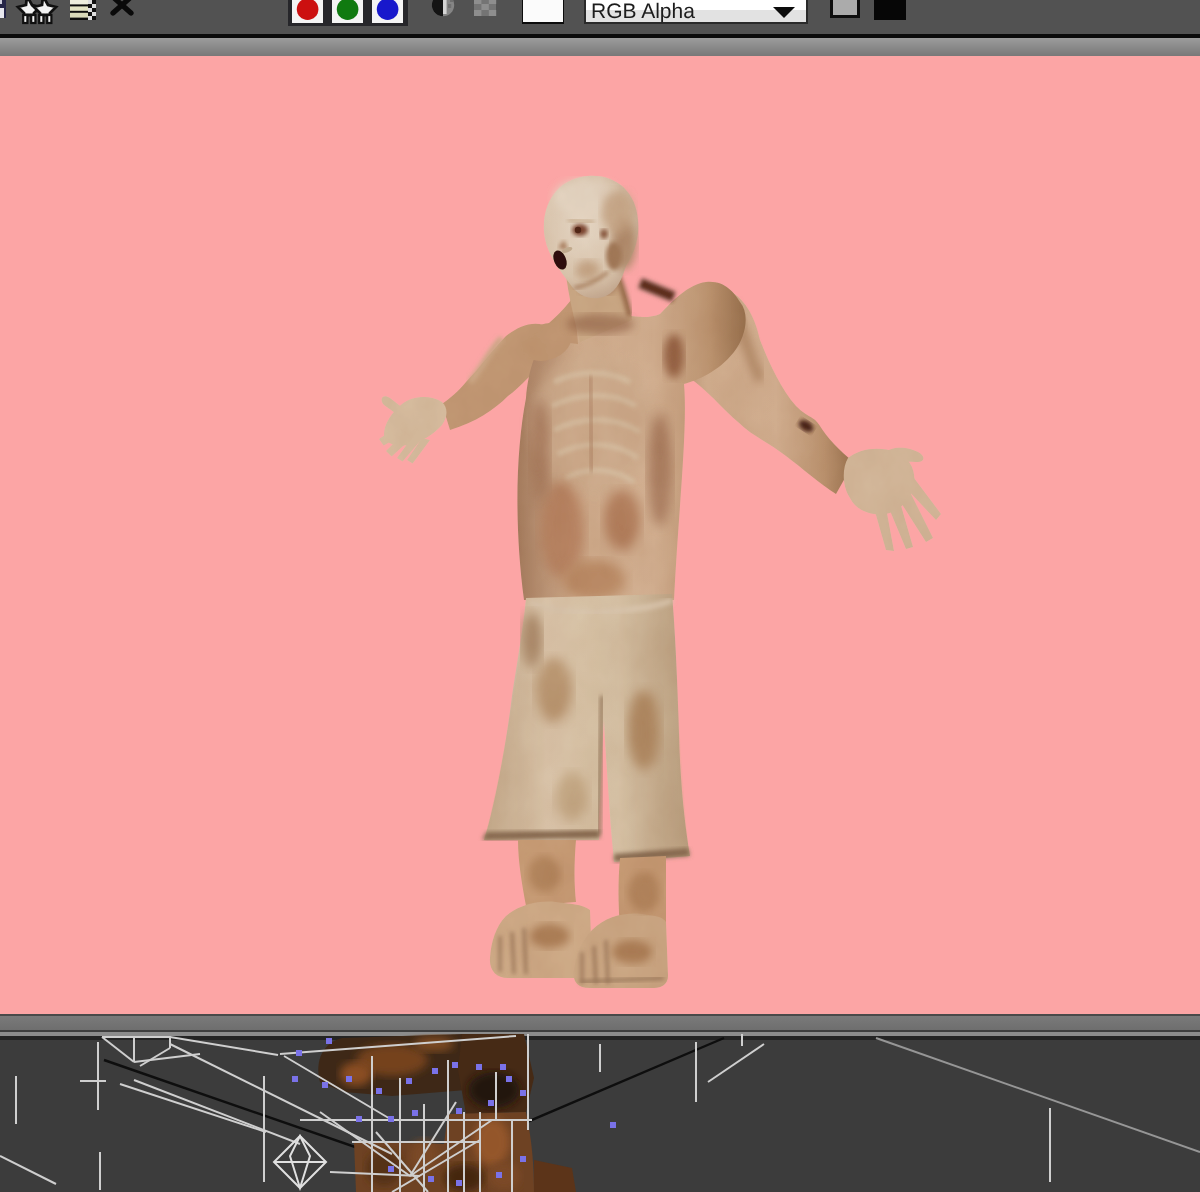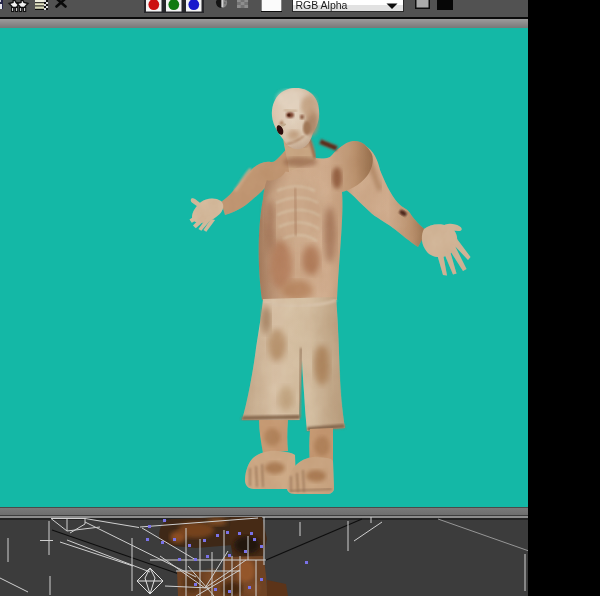--- a/index.html
+++ b/index.html
@@ -1,16 +1,16 @@
 <!DOCTYPE html>
 <html><head>
 <meta charset="utf-8">
 <style>
 html,body{margin:0;padding:0;background:#000;}
-#root{position:relative;width:528px;height:596px;background:#14b8a6;overflow:hidden;font-family:"Liberation Sans",sans-serif;}
+#root{position:relative;width:600px;height:596px;background:#fca5a5;overflow:hidden;font-family:"Liberation Sans",sans-serif;}
 .abs{position:absolute;}
 </style>
 </head>
 <body>
 <div id="root">
 
   <div class="abs" style="left:0;top:0;width:600px;height:17px;background:#525252"></div>
   <div class="abs" style="left:0;top:17px;width:600px;height:2px;background:#0b0b0b"></div>
   <div class="abs" style="left:0;top:19px;width:600px;height:9px;background:linear-gradient(#9c9c9c,#787878)"></div>
 

